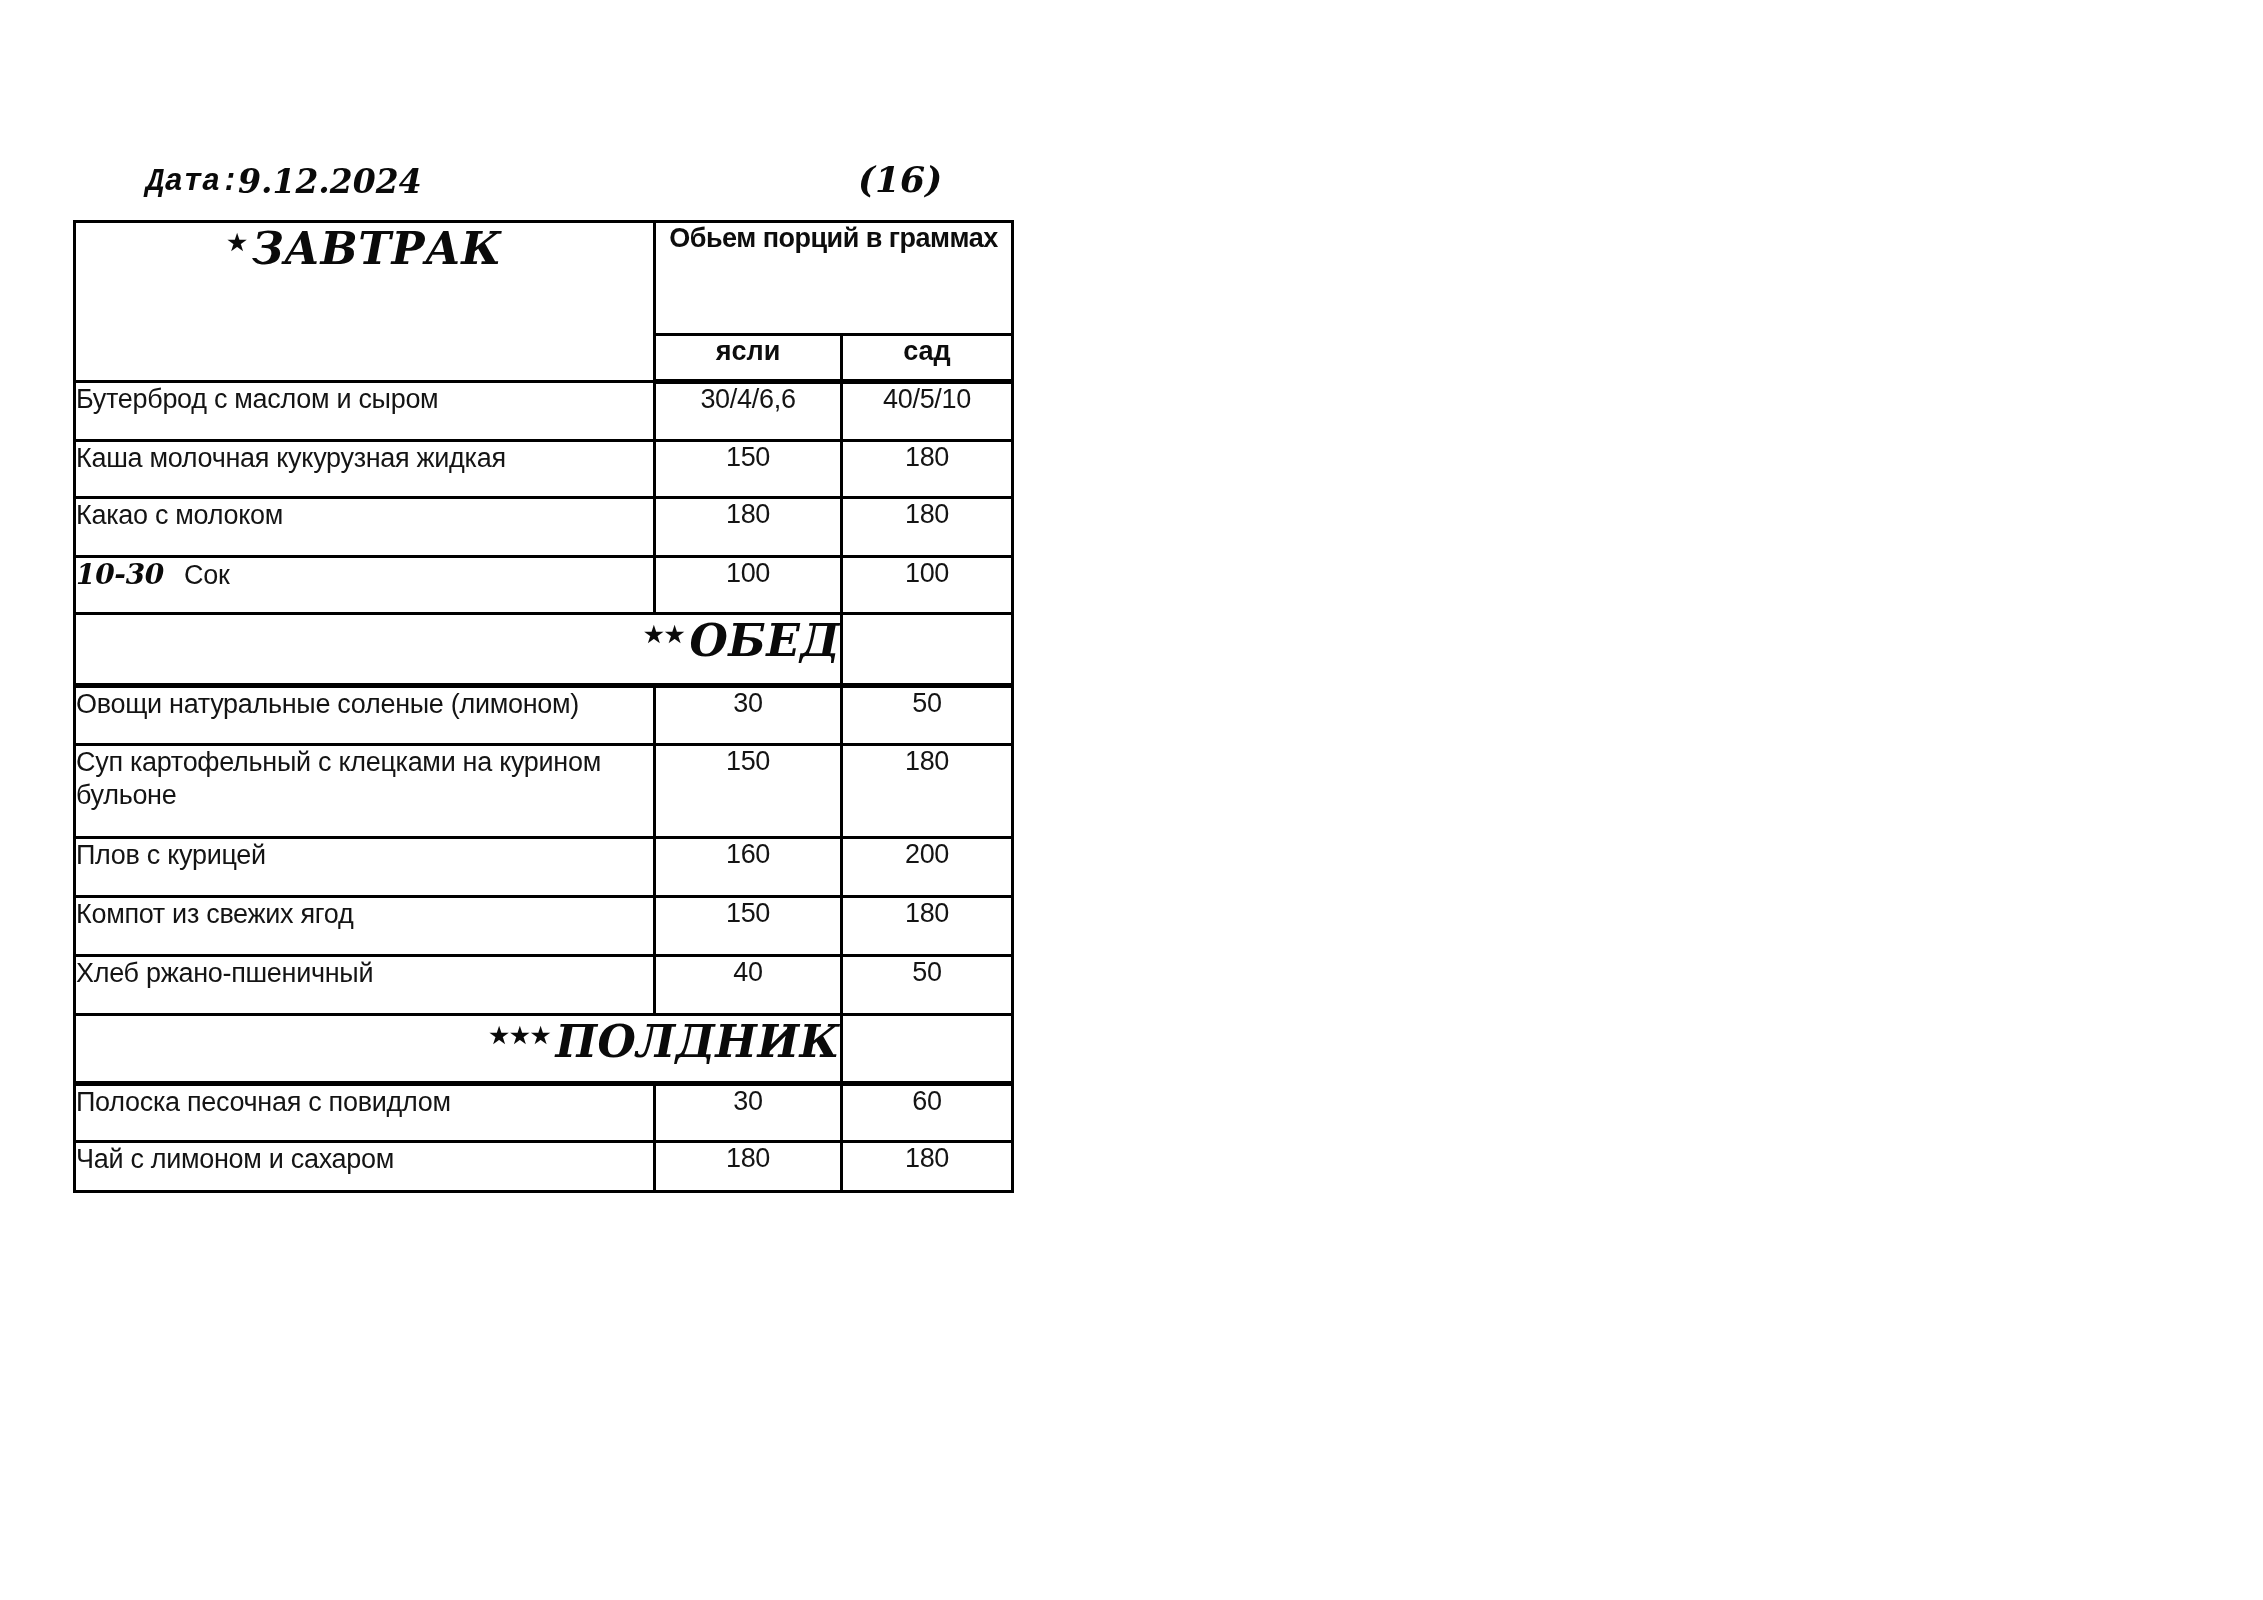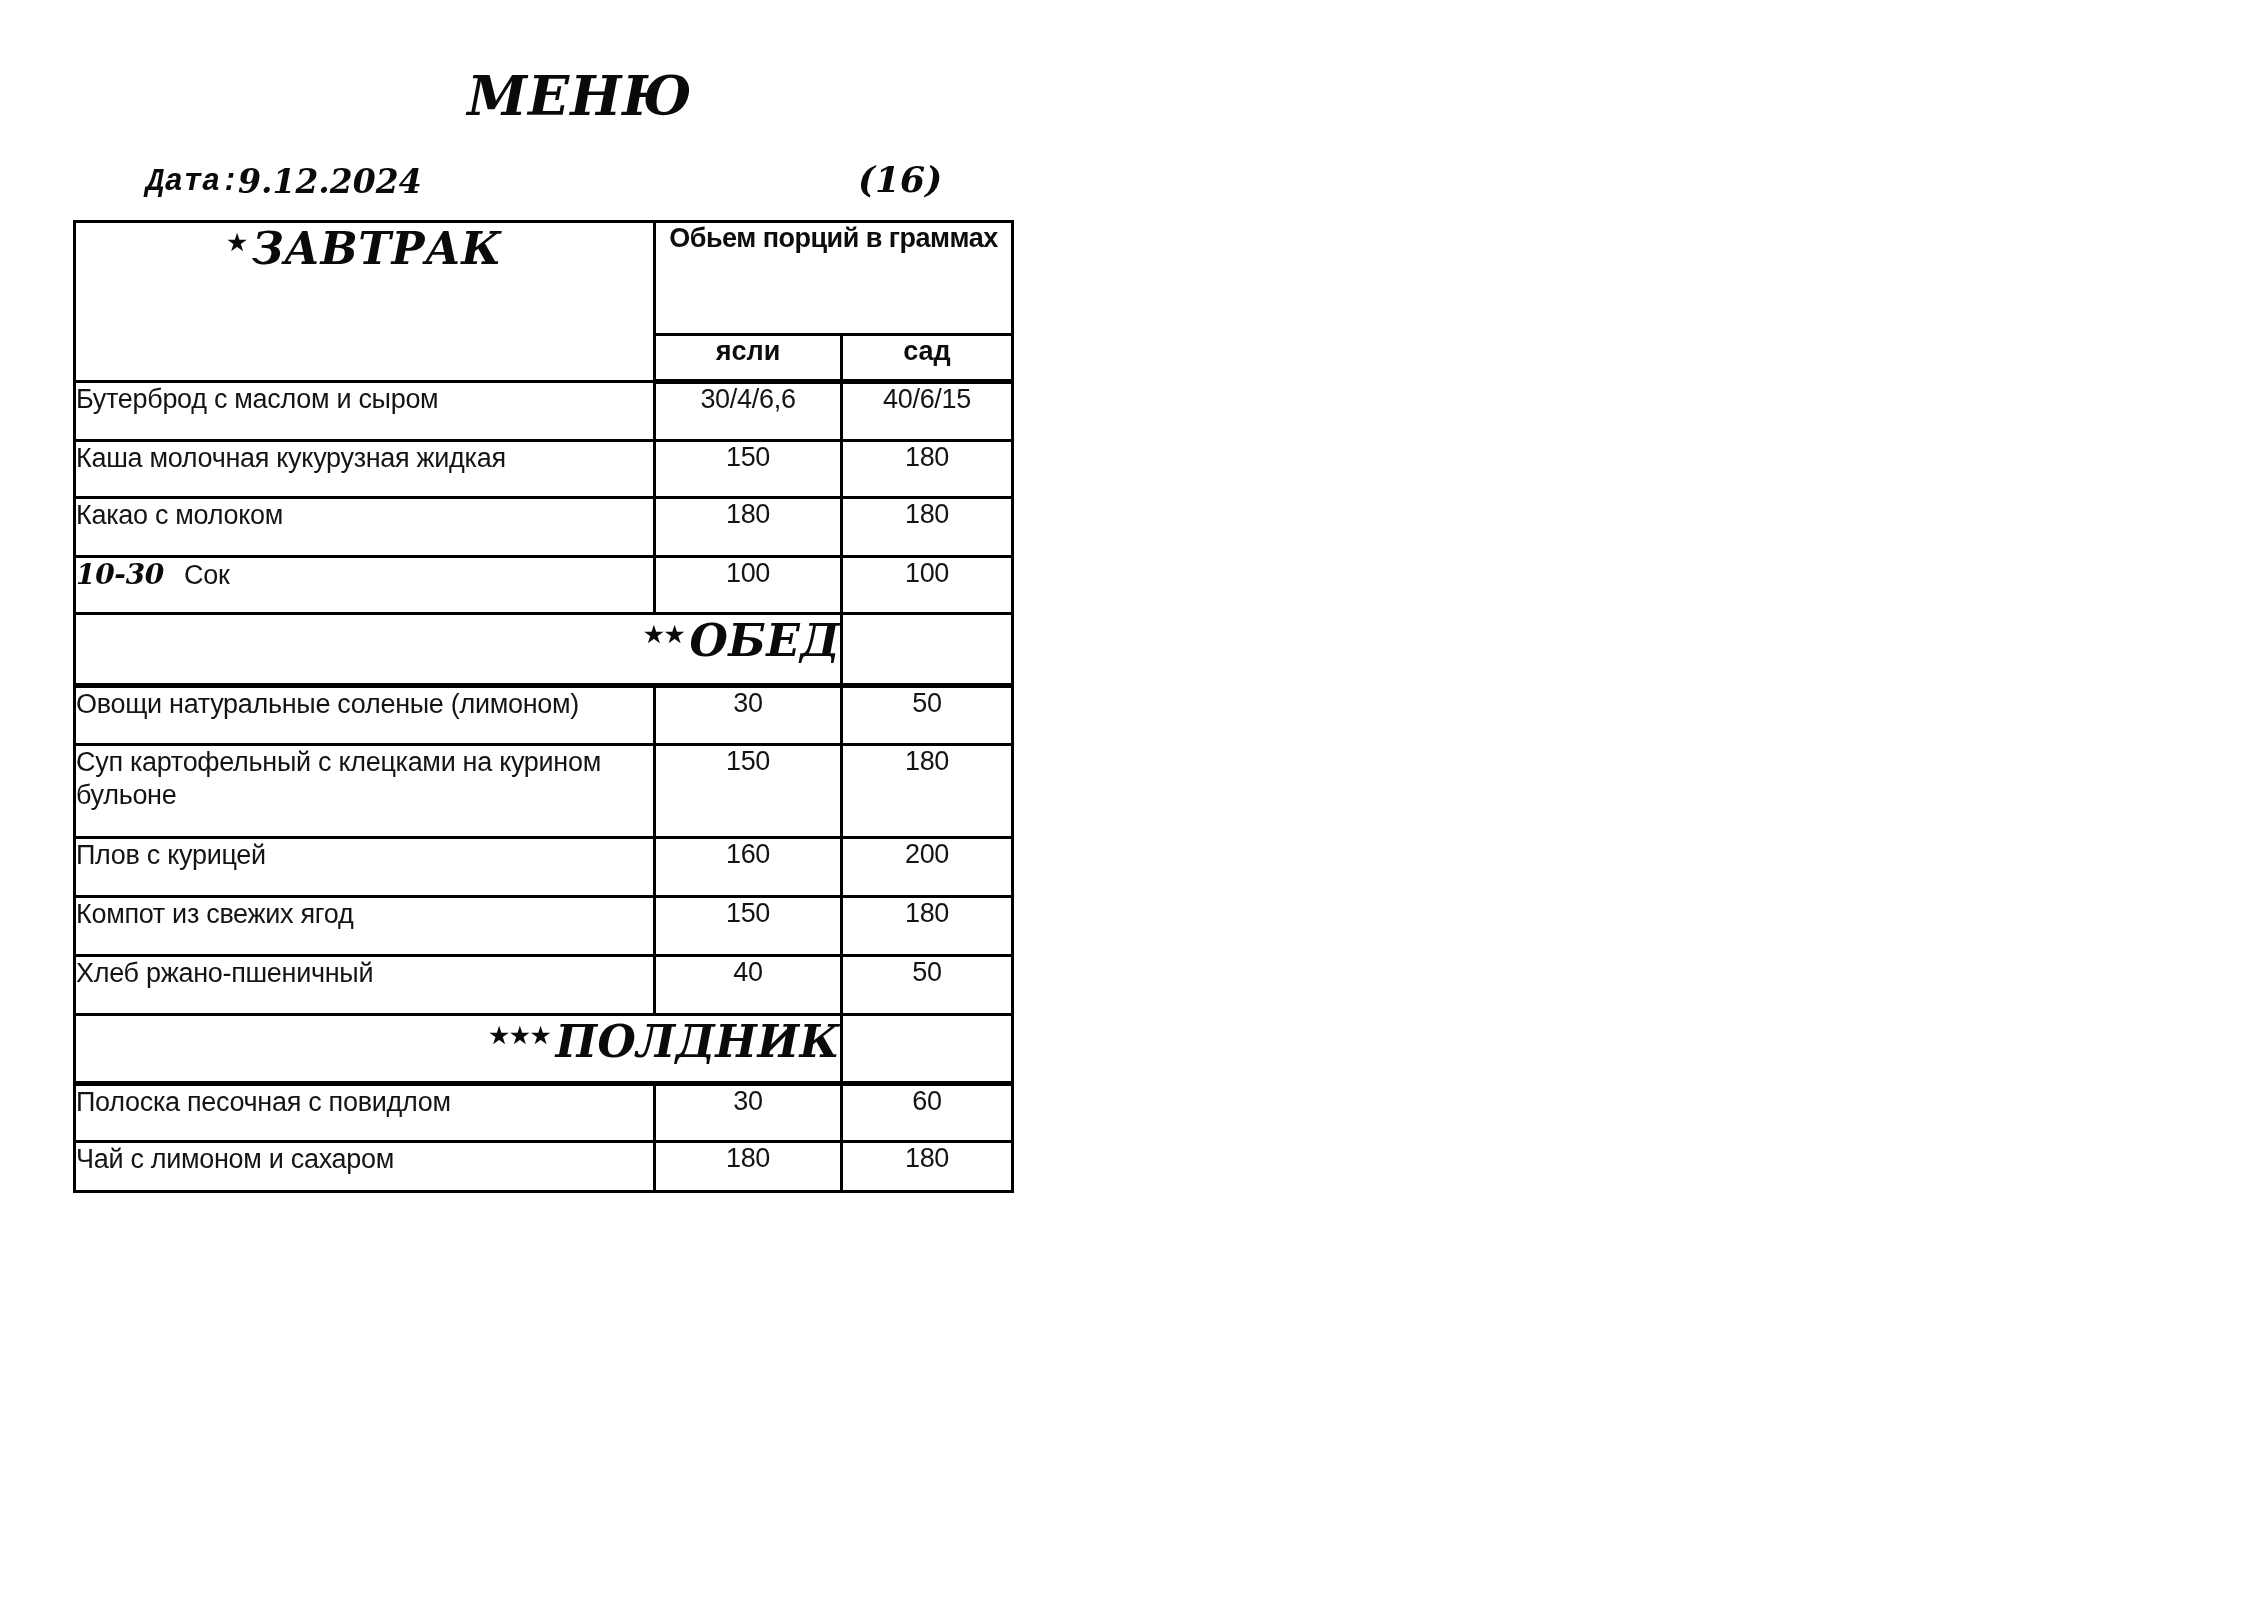--- a/index.html
+++ b/index.html
@@ -109,21 +109,20 @@
     font-size:28px;
     margin-right:20px;
     color:#0a0a0a;
   }
 </style>
 </head>
 <body>
 
 <div class="page">
 
-  <div class="title">МЕНЮ</div>
 
   <span class="date-label">Дата:</span>
   <span class="date-value">9.12.2024</span>
   <span class="sheet-num">(16)</span>
 
   <table class="menu">
     <colgroup>
         <col class="c1">
         <col class="c2">
         <col class="c3">
@@ -139,21 +138,21 @@
       <td class="c-volume" colspan="2">Обьем порций в граммах</td>
     </tr>
     <tr class="thickb" style="height:47px">
       <td class="c-sub">ясли</td>
       <td class="c-sub">сад</td>
     </tr>
 
     <tr style="height:59px">
       <td class="dish">Бутерброд с маслом и сыром</td>
       <td class="num">30/4/6,6</td>
-      <td class="num">40/6/15</td>
+      <td class="num">40/5/10</td>
     </tr>
     <tr style="height:57px">
       <td class="dish">Каша молочная кукурузная жидкая</td>
       <td class="num">150</td>
       <td class="num">180</td>
     </tr>
     <tr style="height:59px">
       <td class="dish">Какао с молоком</td>
       <td class="num">180</td>
       <td class="num">180</td>

